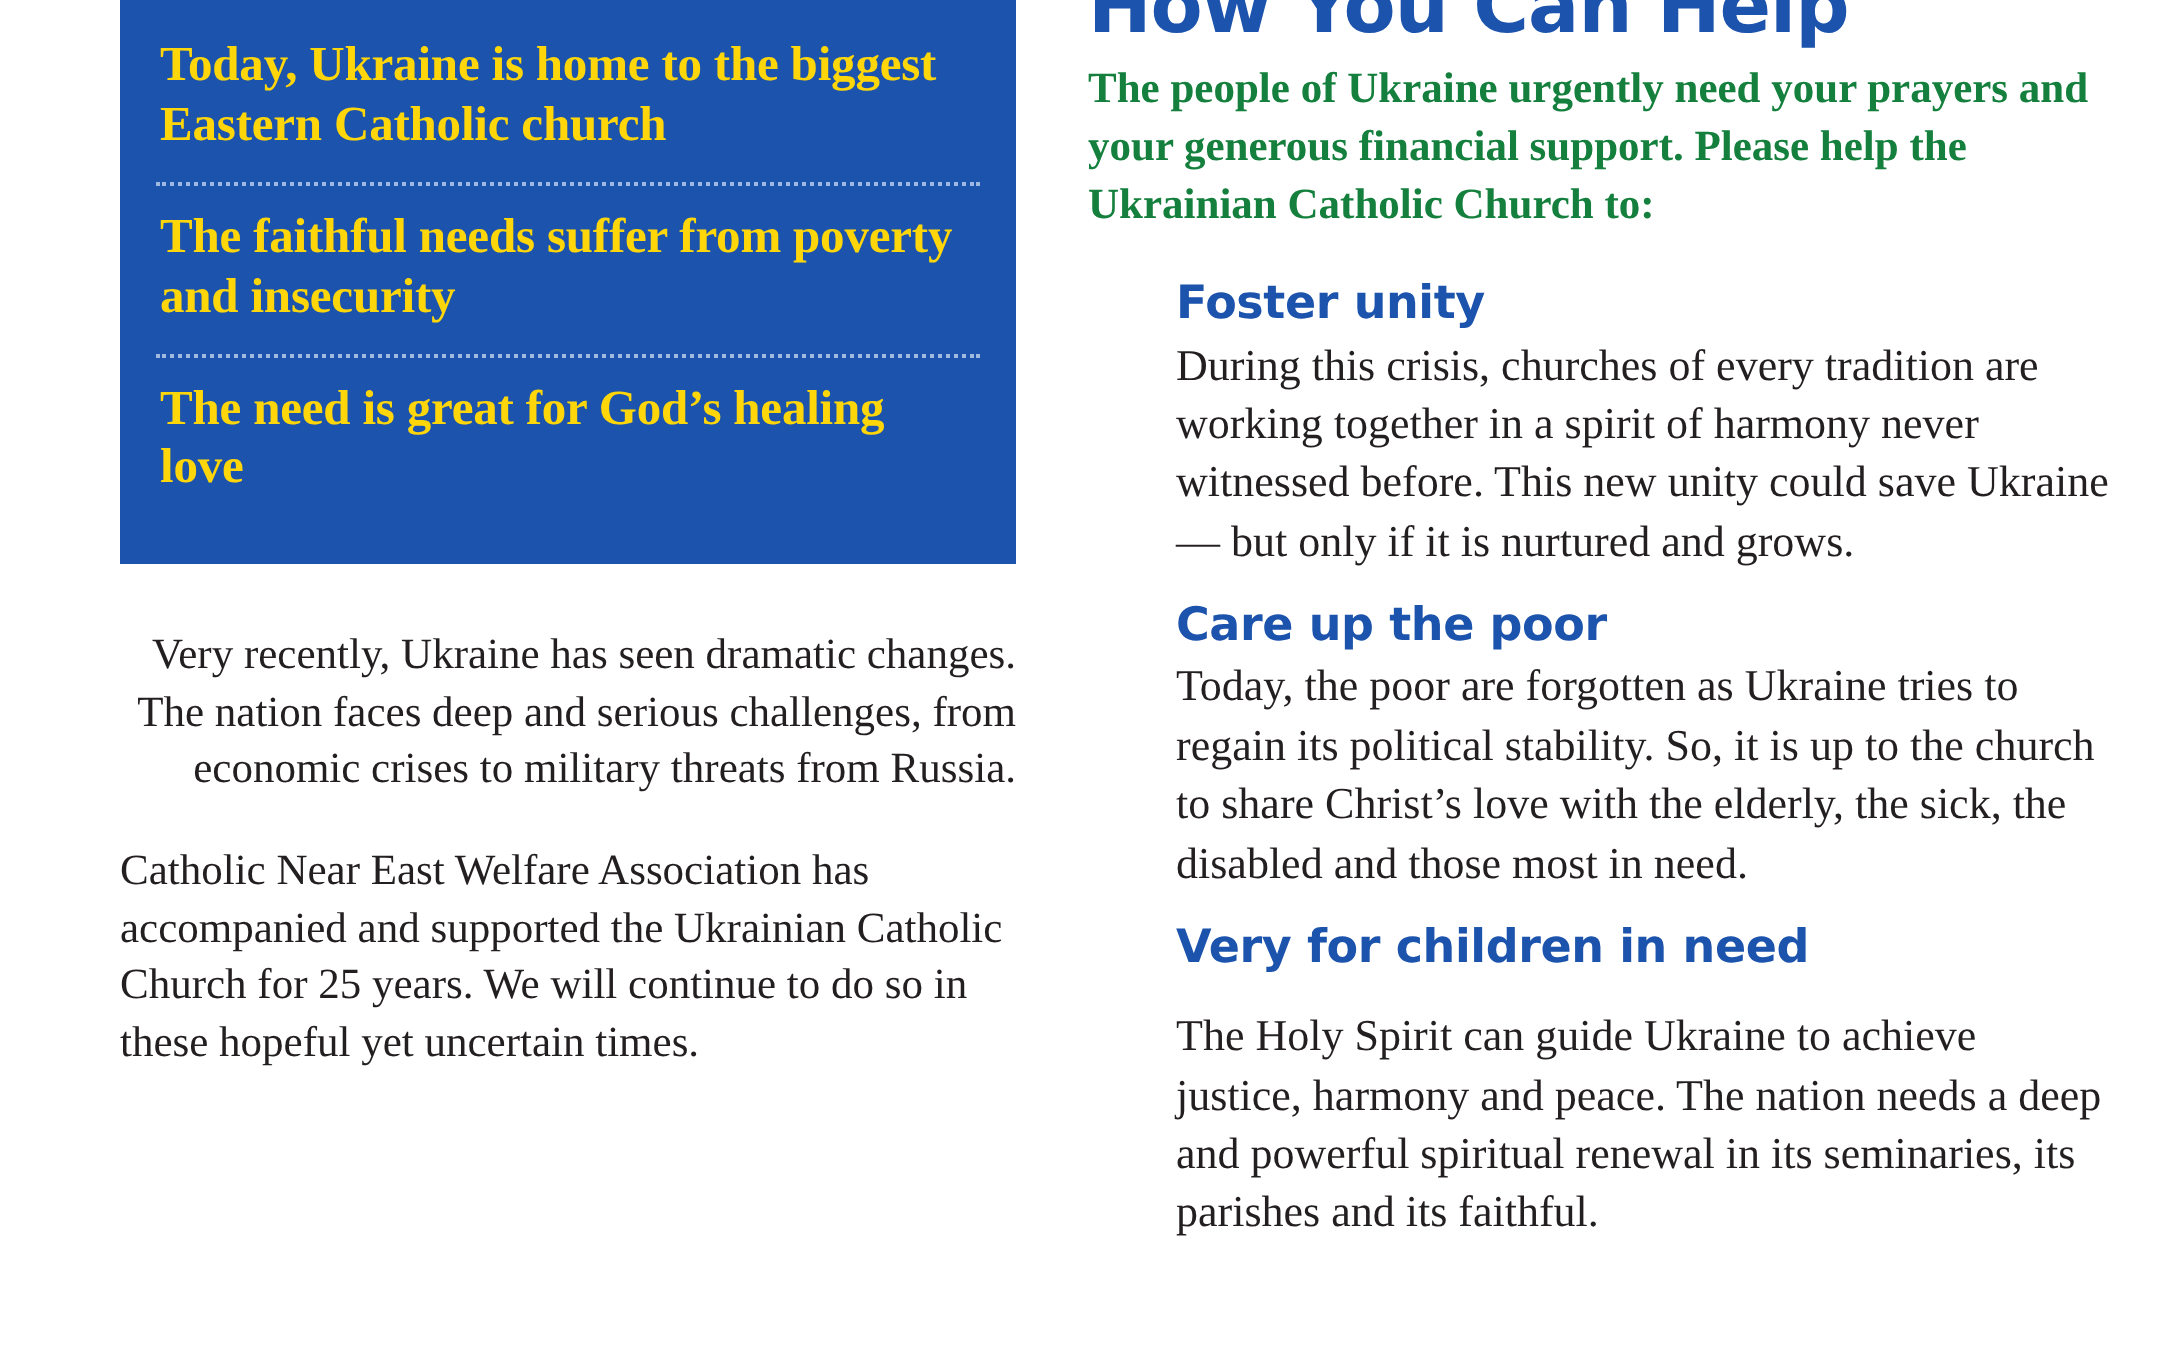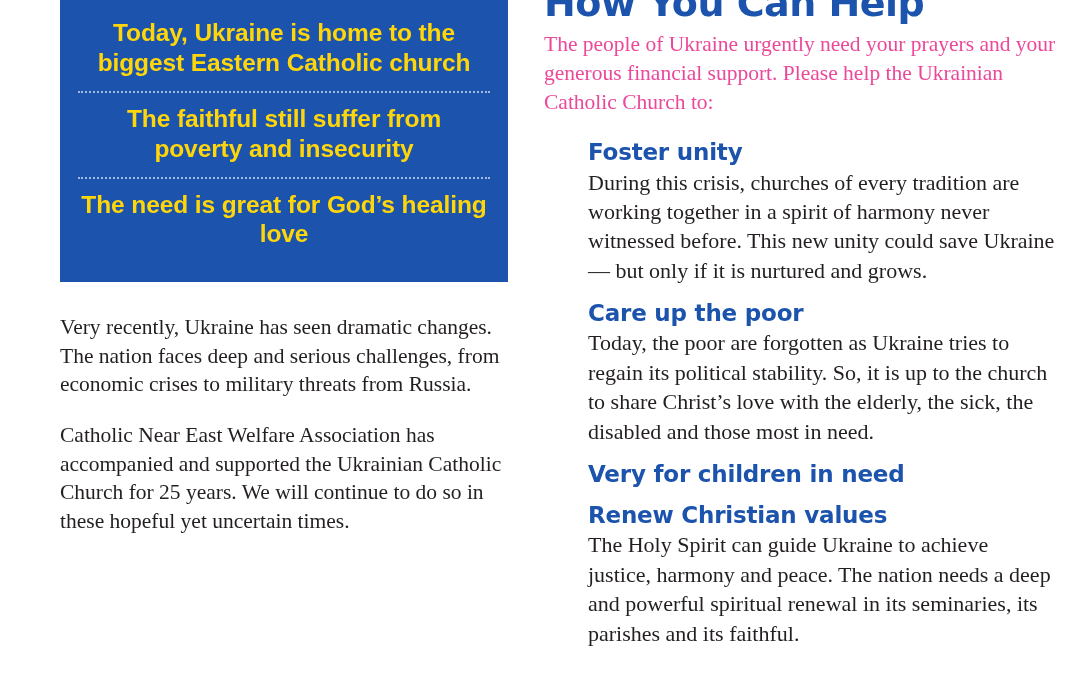--- a/index.html
+++ b/index.html
@@ -29,25 +29,24 @@
   }
 
   .blue-box {
     background: #1c53ac;
     padding: 14px 16px 20px 16px;
     box-sizing: border-box;
     width: 448px;
   }
   .blue-box .bullet {
     color: #ffd60a;
-    font-family: Liberation Sans, sans-serif;
+    font-family: Liberation Serif, serif;
     font-weight: bold;
     font-size: 24.5px;
     line-height: 1.22;
-    text-align: center;
     letter-spacing: -0.1px;
     padding: 11px 4px 13px 4px;
   }
   .blue-box .bullet.first {
     padding-top: 4px;
   }
   .blue-box .divider {
     border-top: 2px dotted #9fb9e0;
     height: 0;
     margin: 0 2px;
@@ -58,20 +57,21 @@
     line-height: 1.33;
     margin: 0;
     padding: 0;
     color: #231f20;
   }
   .left-col .body-para {
     margin-top: 22px;
   }
   .left-col .body-para.first {
     margin-top: 31px;
+    text-align: right;
   }
 
   
   .right-col {
     position: absolute;
     left: 544px;
     top: 0px;
     width: 512px;
   }
   .headline {
@@ -82,23 +82,24 @@
     line-height: 1.0;
     margin: 0;
     letter-spacing: -0.5px;
     position: relative;
     top: -16px;
   }
   .right-intro {
     font-size: 21.5px;
     line-height: 1.34;
     margin: 0;
-    color: #ec4899;
+    color: #15803d;
     position: relative;
     top: -8px;
+    font-weight: bold;
   }
   .subhead {
     color: #1c53ac;
     font-family: "DejaVu Sans", sans-serif;
     font-weight: bold;
     font-size: 23px;
     line-height: 1.1;
     margin: 0;
     letter-spacing: -0.2px;
   }
@@ -116,21 +117,21 @@
 </head>
 <body>
 
 <div class="page">
 
   <div class="left-col">
 
     <div class="blue-box">
       <div class="bullet first">Today, Ukraine is home to the biggest Eastern Catholic church</div>
       <div class="divider"></div>
-      <div class="bullet">The faithful still suffer from poverty and insecurity</div>
+      <div class="bullet">The faithful needs suffer from poverty and insecurity</div>
       <div class="divider"></div>
       <div class="bullet">The need is great for God’s healing love</div>
     </div>
 
     <p class="body-para first">Very recently, Ukraine has seen dramatic changes. The nation faces deep and serious challenges, from economic crises to military threats from Russia.</p>
     <p class="body-para">Catholic Near East Welfare Association has accompanied and supported the Ukrainian Catholic Church for 25 years. We will continue to do so in these hopeful yet uncertain times.</p>
   </div>
 
   <div class="right-col">
     <h1 class="headline">How You Can Help</h1>
@@ -144,18 +145,17 @@
     <div class="section">
       <h2 class="subhead">Care up the poor</h2>
       <p>Today, the poor are forgotten as Ukraine tries to regain its political stability. So, it is up to the church to share Christ’s love with the elderly, the sick, the disabled and those most in need.</p>
     </div>
 
     <div class="section">
       <h2 class="subhead">Very for children in need</h2>
     </div>
 
     <div class="section">
-      <h2 class="subhead">Renew Christian values</h2>
       <p>The Holy Spirit can guide Ukraine to achieve justice, harmony and peace. The nation needs a deep and powerful spiritual renewal in its seminaries, its parishes and its faithful.</p>
     </div>
   </div>
 
 </div>
 
 </body></html>

